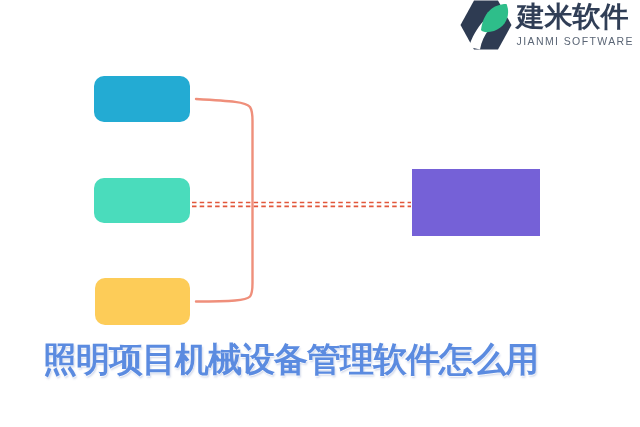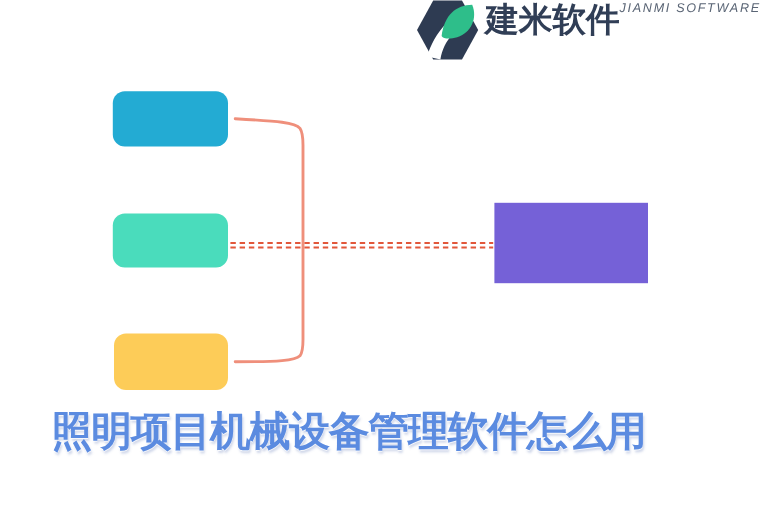--- a/index.html
+++ b/index.html
@@ -3,21 +3,21 @@
 <meta charset="utf-8">
 <style>
   html,body { margin:0; padding:0; }
   .stage {
     position:relative; width:640px; height:427px; overflow:hidden;
     font-family:"Liberation Sans", sans-serif;
   }
   
   .logo { position:absolute; top:0; right:6px; display:flex; align-items:flex-start; }
   .logo-icon { width:52px; height:50px; margin-right:5px; flex:0 0 auto; }
-  .logo-text { display:flex; flex-direction:row; }
+  .logo-text { display:flex; flex-direction:column; }
   .logo-name { font-size:28px; font-weight:bold; line-height:1.2; white-space:nowrap; }
   .logo-sub  { font-size:10.5px; letter-spacing:1.4px; margin-top:1px; white-space:nowrap; }
   
   .box { position:absolute; border-radius:10px; }
   .box-blue   { left:94px;  top:76px;  width:96px;  height:46px; }
   .box-green  { left:94px;  top:178px; width:96px;  height:45px; }
   .box-yellow { left:95px;  top:278px; width:95px;  height:47px; }
   .box-purple { left:412px; top:169px; width:128px; height:67px; border-radius:0; }
   
   .connectors { position:absolute; left:0; top:0; width:640px; height:427px; pointer-events:none; }
@@ -34,21 +34,21 @@
 <div class="stage" style="background-color: rgb(255, 255, 255);">
 
   <div class="logo">
     <svg class="logo-icon" viewBox="0 0 52 50" aria-hidden="true">
       <path d="M14,0.5 L38,0.5 L51.5,25 L38,49.5 L14,49.5 L0.5,25 Z" fill="#2E3B52"></path>
       <path d="M9,47 C15,27 30,10 51.5,3 L51.5,16 C33,22 23,33 20,49.5 L9,47 Z" fill="#FFFFFF"></path>
       <path d="M21,30 C23,13 33,4 46.5,4 C51,15 46,27 34,31 C28,32.8 22.5,32.5 21,30 Z" fill="#2EBE8A"></path>
     </svg>
     <div class="logo-text">
       <div class="logo-name" style="color: rgb(48, 62, 86);">建米软件</div>
-      <div class="logo-sub" style="color: rgb(90, 101, 117); font-style: italic;">JIANMI SOFTWARE</div>
+      <div class="logo-sub" style="color: rgb(90, 101, 117);">JIANMI SOFTWARE</div>
     </div>
   </div>
 
   <div class="box box-blue" style="background-color: rgb(35, 171, 211);"></div>
   <div class="box box-green" style="background-color: rgb(74, 220, 188);"></div>
   <div class="box box-yellow" style="background-color: rgb(253, 204, 88);"></div>
 
   <div class="box box-purple" style="background-color: rgb(117, 97, 215);"></div>
 
   <svg class="connectors" viewBox="0 0 640 427" aria-hidden="true">

